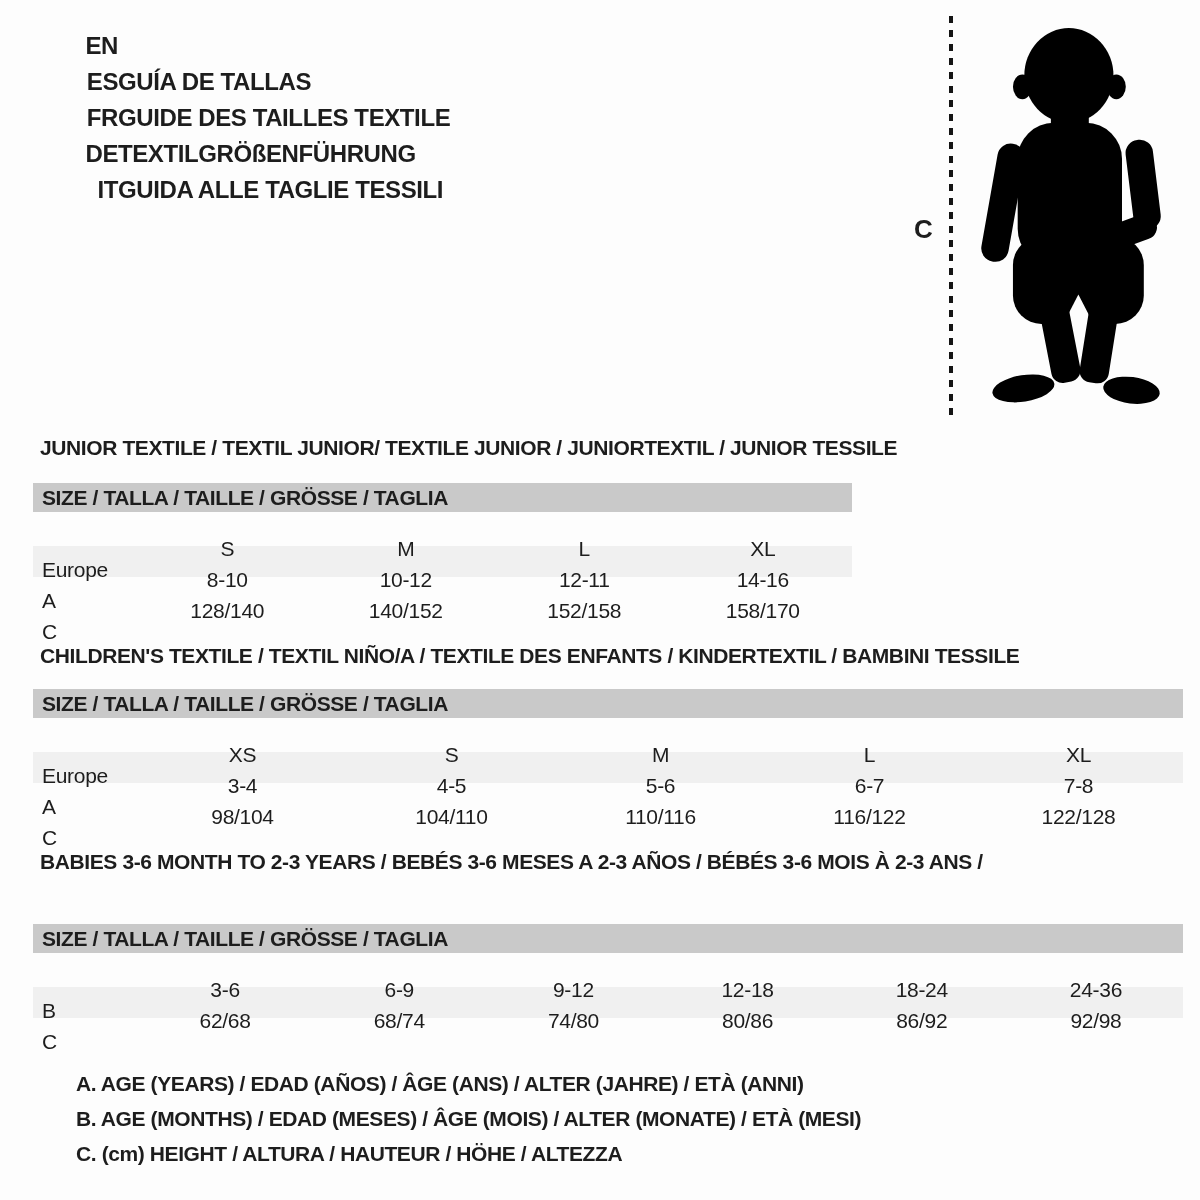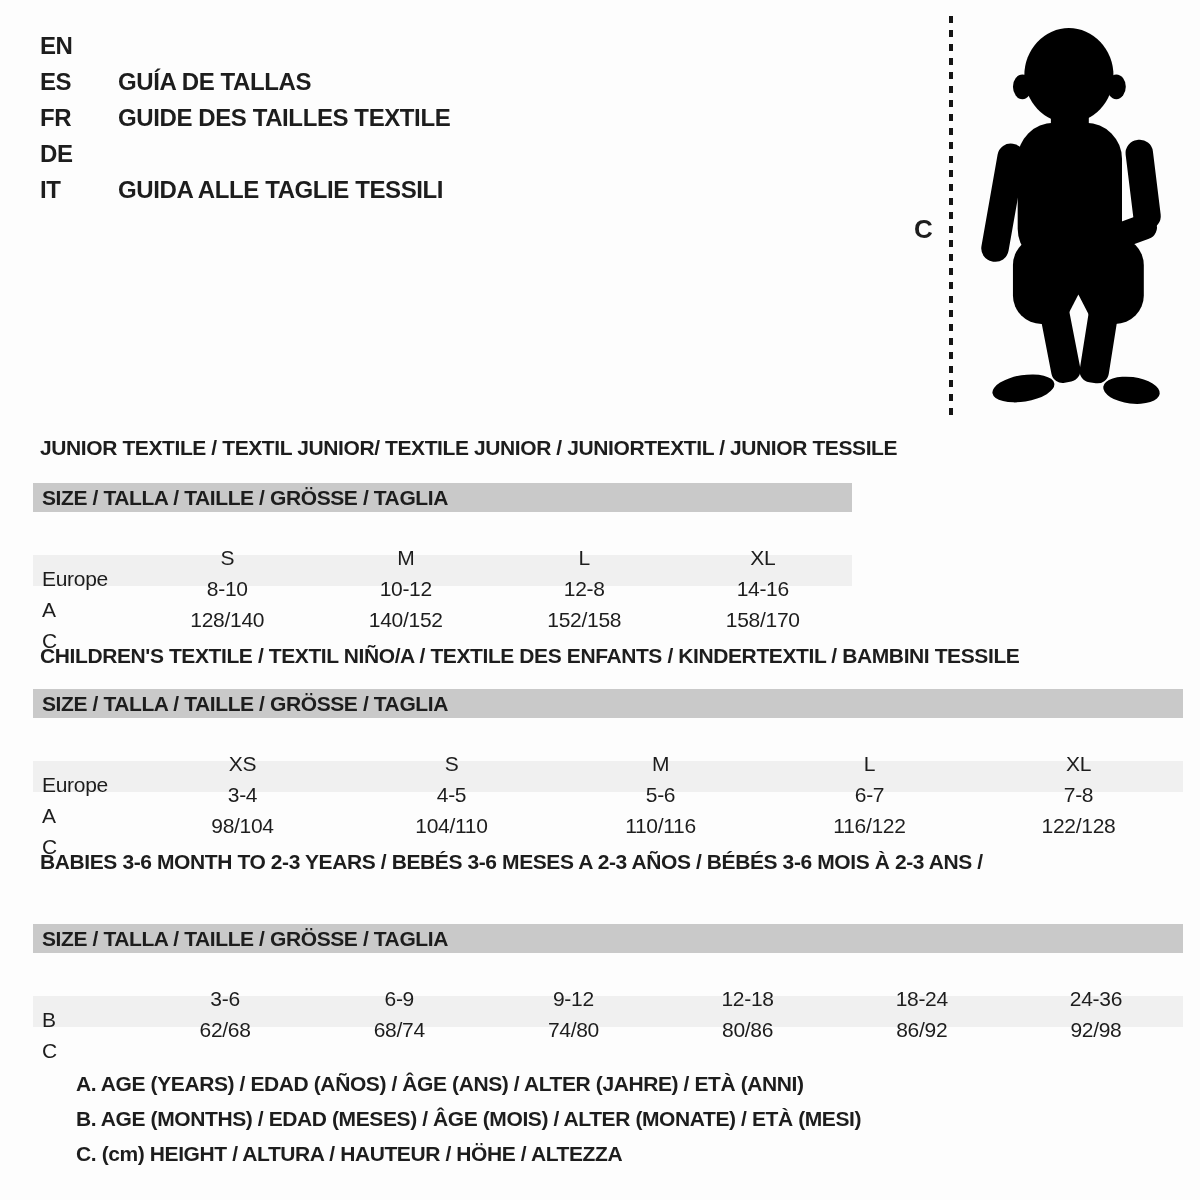--- a/index.html
+++ b/index.html
@@ -1,38 +1,38 @@
 <!DOCTYPE html>
 <html><head>
 <meta charset="utf-8">
 <style>
   * { margin:0; padding:0; box-sizing:border-box; }
   html,body { width:1200px; height:1200px; }
   body { font-family:"Liberation Sans", sans-serif; color:#1d1d1d; }
   .page { position:relative; width:1200px; height:1200px; background:#fdfdfd; overflow:hidden; }
 
   
-  .lang-block { position:absolute; left:40px; top:28px; }
+  .lang-block { position:absolute; left:40px; top:28px;text-align:right; }
   .lang-row { display:flex; height:36px; align-items:center; font-weight:bold; font-size:24px; letter-spacing:-0.4px; }
   .lang-code { width:78px; }
 
   
   .measure-line { position:absolute; left:949px; top:16px; width:4px; height:402px;
     background:repeating-linear-gradient(to bottom, #141414 0 7px, transparent 7px 14px); }
   .measure-label { position:absolute; left:914px; top:214px; font-weight:bold; font-size:26px; }
   .silhouette { position:absolute; left:957px; top:8px; }
 
   
   .section-title { position:absolute; left:40px; font-weight:bold; font-size:21px; letter-spacing:-0.4px; white-space:nowrap;text-align:right; }
   .two-line { line-height:34px; }
 
   
   .size-table { position:absolute; left:33px; }
   .size-bar { height:29px; background:#c9c9c9; display:flex; align-items:center; padding-left:9px;
-    font-weight:bold; font-size:21px; letter-spacing:-0.4px; margin-bottom:12px; }
+    font-weight:bold; font-size:21px; letter-spacing:-0.4px; margin-bottom:3px; }
   .trow { display:grid; height:31px; align-items:center; font-size:21px; letter-spacing:-0.3px; }
   .junior .trow  { grid-template-columns:105px repeat(4,1fr); }
   .childrens .trow { grid-template-columns:105px repeat(5,1fr); }
   .babies .trow  { grid-template-columns:105px repeat(6,1fr); }
   .trow .lbl { padding-left:9px; text-align:left;margin-top:43px; }
   .trow .val { text-align:center; }
   .shaded { background:#f0f0f0; }
 
   
   .legend { position:absolute; left:40px; top:1066px;margin-left:36px; }
@@ -50,20 +50,21 @@
     <div class="lang-row">
       <span class="lang-code">ES</span>
       <span class="lang-title">GUÍA DE TALLAS</span>
     </div>
     <div class="lang-row">
       <span class="lang-code">FR</span>
       <span class="lang-title">GUIDE DES TAILLES TEXTILE</span>
     </div>
     <div class="lang-row">
       <span class="lang-code">DE</span>
+      <span class="lang-title">TEXTILGRÖßENFÜHRUNG</span>
     </div>
     <div class="lang-row">
       <span class="lang-code">IT</span>
       <span class="lang-title">GUIDA ALLE TAGLIE TESSILI</span>
     </div>
   </div>
 
   <div class="measure-label">C</div>
   <div class="measure-line"></div>
   <svg class="silhouette" width="220" height="408" viewBox="0 0 232 412" xmlns="http://www.w3.org/2000/svg">
@@ -101,21 +102,21 @@
       <span class="lbl">Europe</span>
       <span class="val">S</span>
       <span class="val">M</span>
       <span class="val">L</span>
       <span class="val">XL</span>
     </div>
     <div class="trow shaded">
       <span class="lbl">A</span>
       <span class="val">8-10</span>
       <span class="val">10-12</span>
-      <span class="val">12-8</span>
+      <span class="val">12-11</span>
       <span class="val">14-16</span>
     </div>
     <div class="trow">
       <span class="lbl">C</span>
       <span class="val">128/140</span>
       <span class="val">140/152</span>
       <span class="val">152/158</span>
       <span class="val">158/170</span>
     </div>
   </div>

